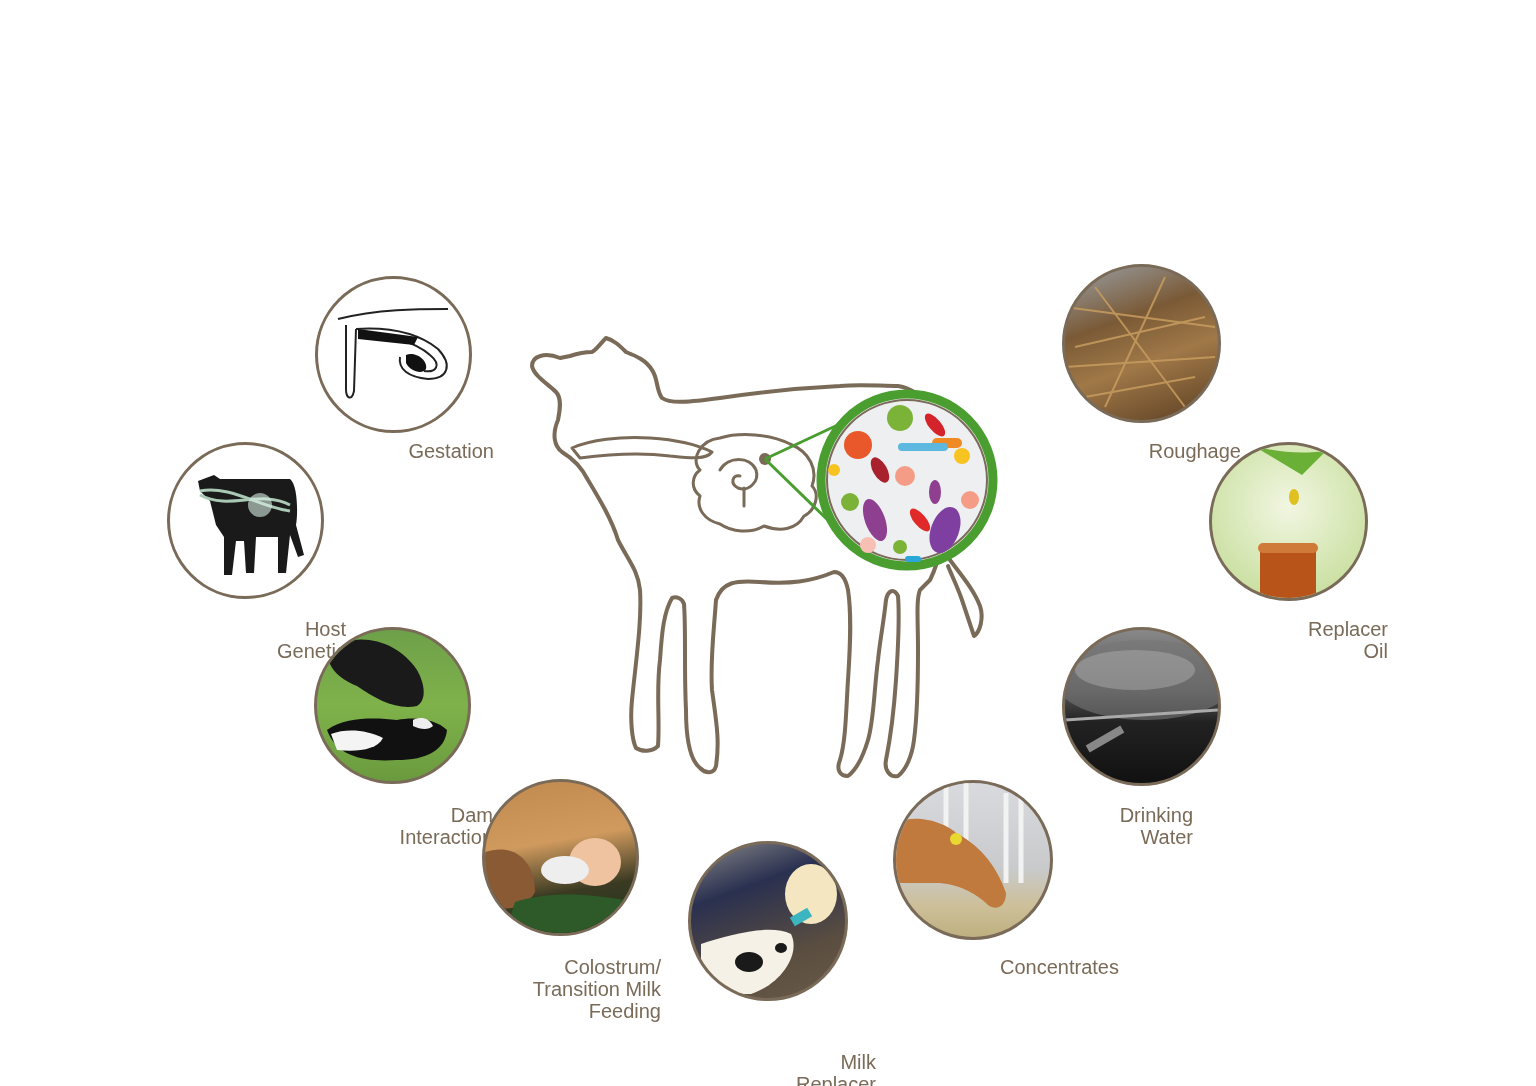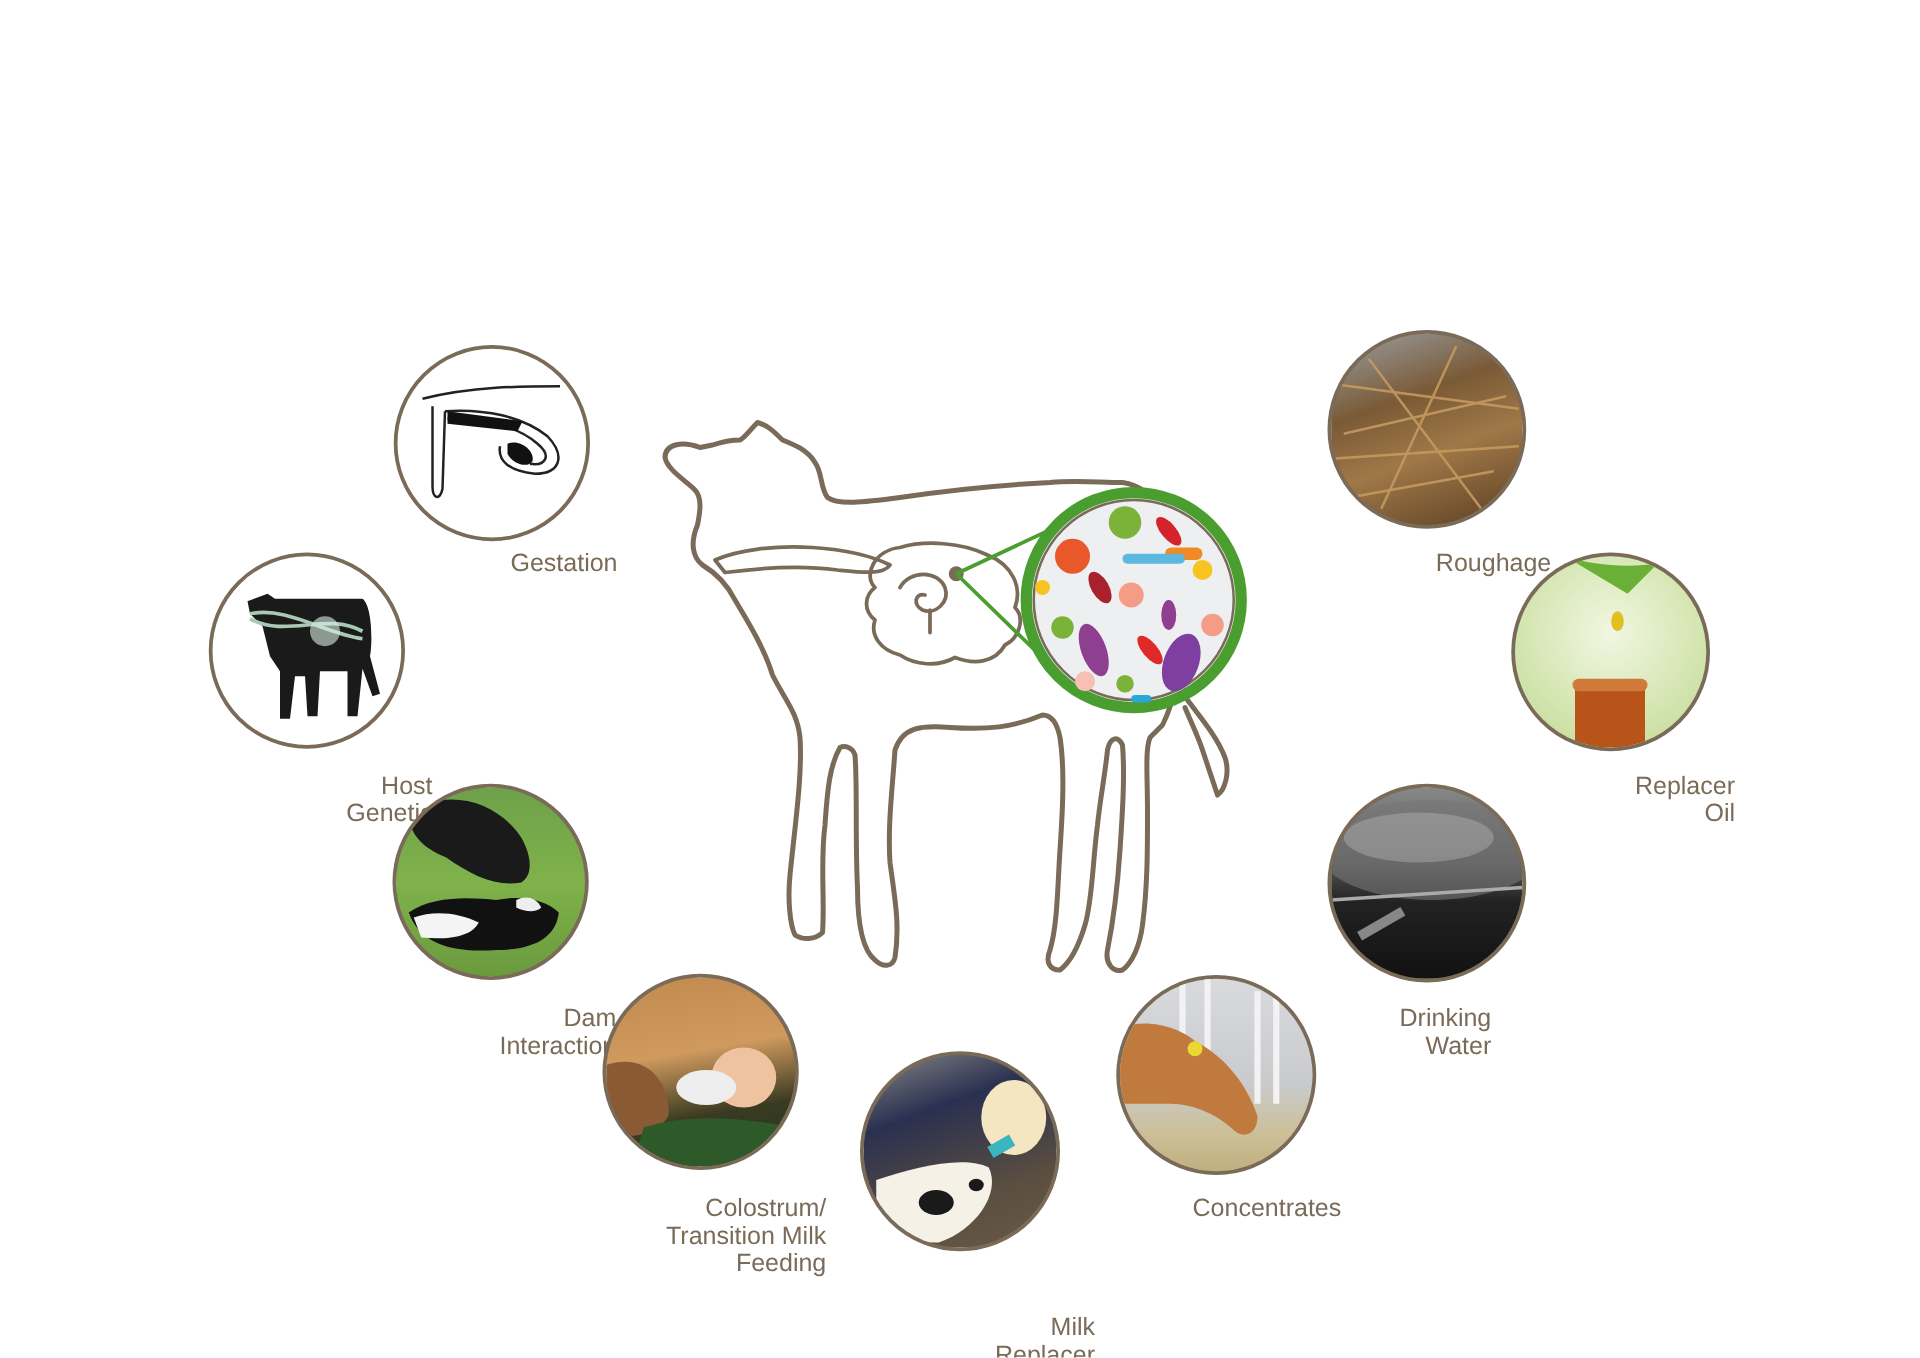--- a/index.html
+++ b/index.html
@@ -139,21 +139,21 @@
         <g stroke="#f2f2f2" stroke-width="5">
           <line x1="50" y1="0" x2="50" y2="90"></line>
           <line x1="70" y1="0" x2="70" y2="90"></line>
           <line x1="110" y1="10" x2="110" y2="100"></line>
           <line x1="125" y1="10" x2="125" y2="100"></line>
         </g>
         <path d="M0,40 C20,30 50,40 60,50 C80,60 100,80 110,110 C110,124 100,128 92,122 C80,110 60,100 40,100 L0,100 Z" fill="#c07a3e"></path>
         <circle cx="60" cy="56" r="6" fill="#e8d830"></circle>
       </svg>
   </div>
-  <div class="label" style="left:873px;top:956px;">Concentrates</div>
+  <div class="label" style="left:919px;top:956px;">Concentrates</div>
 </div>
 
 <div class="factor">
   <div class="circle" style="left:1062px;top:627px;width:159px;height:159px;background:linear-gradient(180deg,#888 0%,#555 40%,#222 60%,#111 100%);">
     <svg width="153" height="153">
         <ellipse cx="80" cy="50" rx="90" ry="40" fill="#777" opacity="0.6"></ellipse>
         <ellipse cx="70" cy="40" rx="60" ry="20" fill="#bbb" opacity="0.4"></ellipse>
         <path d="M0,90 L153,80" stroke="#aaa" stroke-width="3"></path>
         <rect x="20" y="105" width="40" height="8" fill="#888" transform="rotate(-30 40 109)"></rect>
       </svg>

